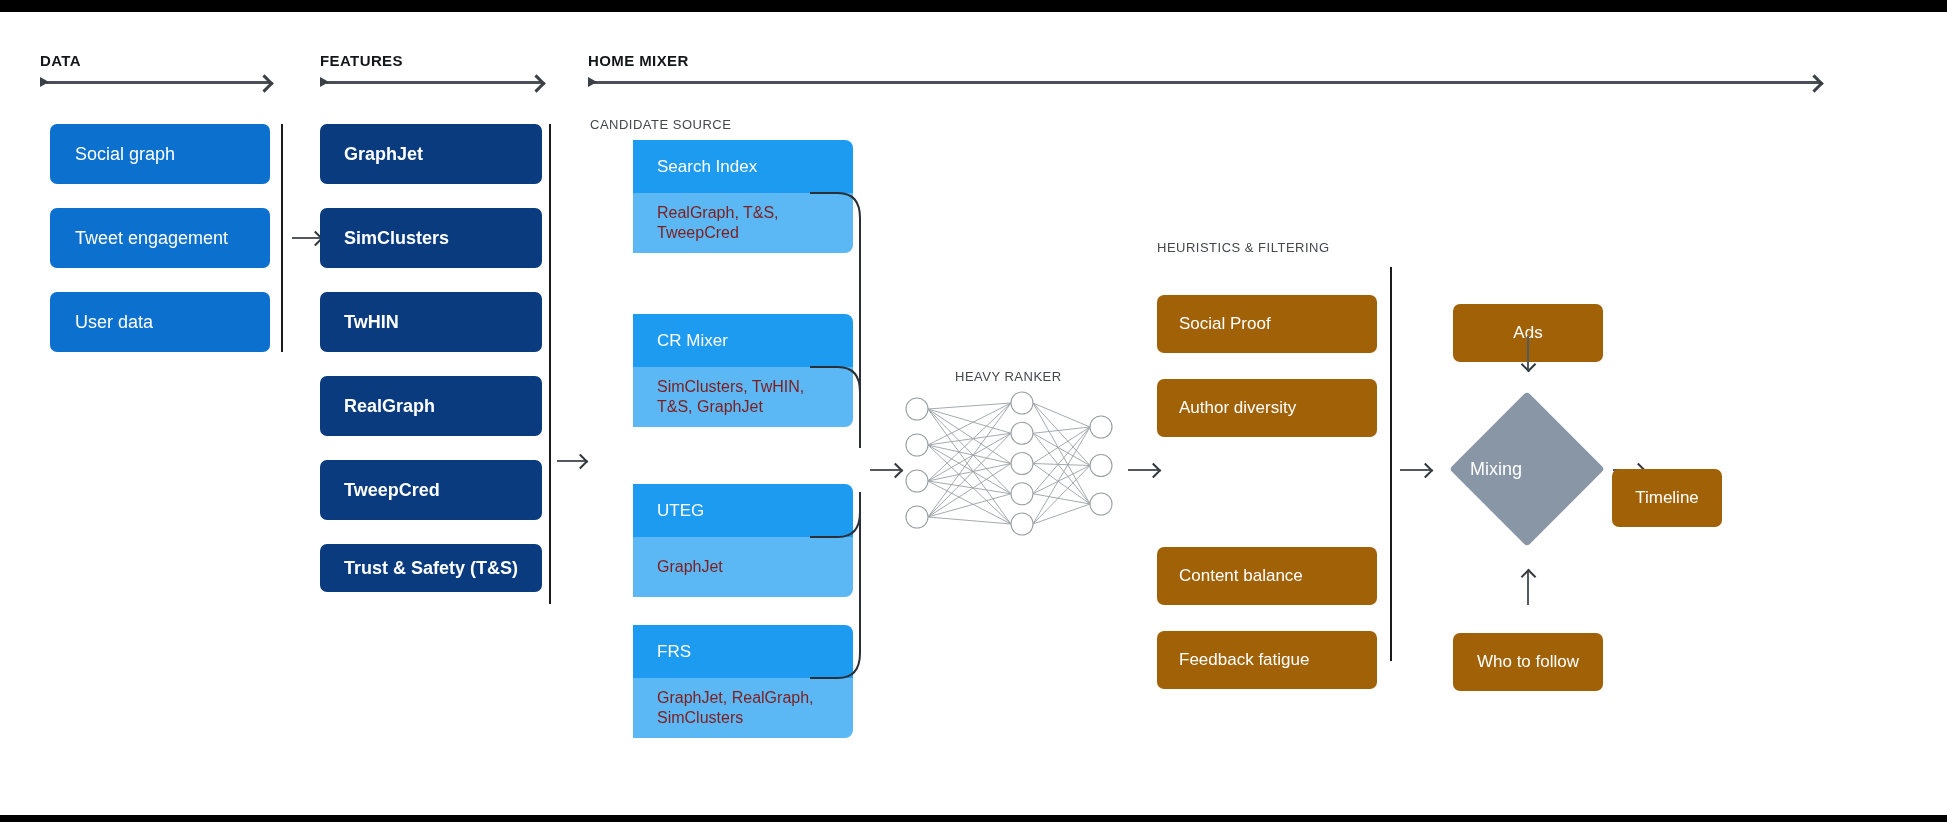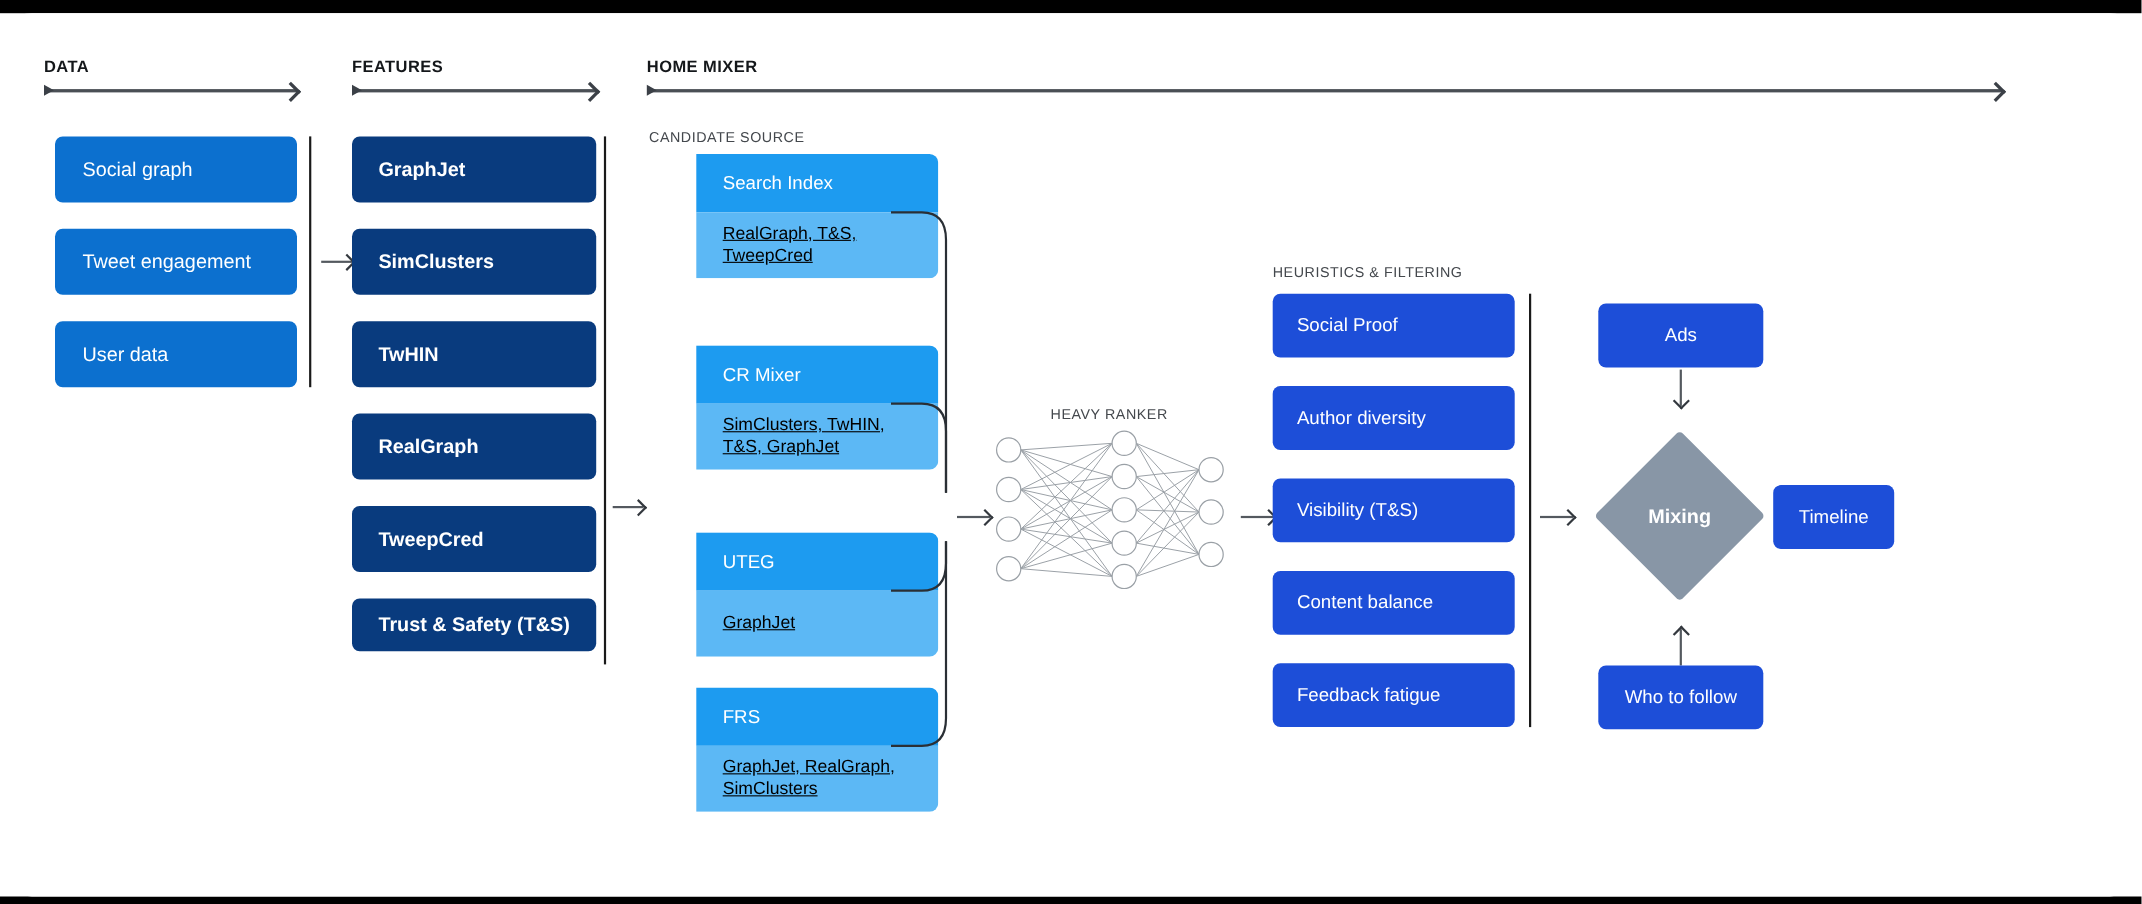--- a/index.html
+++ b/index.html
@@ -24,27 +24,27 @@
   .sec-rule:after{content:"";position:absolute;right:-1px;top:-4.5px;width:10px;height:10px;
       border-top:3px solid #3b4047;border-right:3px solid #3b4047;transform:rotate(45deg);}
 
   .sub-head{position:absolute;font-size:13px;font-weight:normal;color:#44484d;letter-spacing:0.5px;white-space:nowrap;}
 
   
   .box{position:absolute;border-radius:7px;display:flex;align-items:center;box-sizing:border-box;}
   .box span{display:block;width:100%;}
   .box-blue{background:#0c70cf;color:#fff;padding-left:25px;font-size:18px;}
   .box-navy{background:#093b7e;color:#fff;padding-left:24px;font-size:18px;font-weight:600;}
-  .box-lightblue{background:#1d4ed8;color:#fff;padding-left:22px;font-size:17px;}
+  .box-lightblue{background:#a16207;color:#fff;padding-left:22px;font-size:17px;margin-top:28px;}
   .box-center{justify-content:center;padding-left:0;text-align:center;}
 
   
   .cs-card{position:absolute;width:220px;border-radius:8px;overflow:hidden;padding-left:44px;}
   .cs-head{background:#1d9bf0;color:#fff;font-size:17px;padding:0 0 0 24px;display:flex;align-items:center;box-sizing:border-box;}
-  .cs-body{background:#5cb8f5;color:#000000;font-size:16px;padding:0 14px 0 24px;display:flex;align-items:center;box-sizing:border-box;line-height:1.25;text-decoration:underline;}
+  .cs-body{background:#5cb8f5;color:#7f1d1d;font-size:16px;padding:0 14px 0 24px;display:flex;align-items:center;box-sizing:border-box;line-height:1.25;}
 
   
   .vsep{position:absolute;width:2px;background:#1a1a1a;}
 
   
   .arrow{position:absolute;height:2px;background:#54595f;}
   .arrow:after{content:"";position:absolute;right:-1px;top:-4px;width:9px;height:9px;
     border-top:2px solid #33383e;border-right:2px solid #33383e;transform:rotate(45deg);}
   .arrow-v{position:absolute;width:2px;background:#54595f;}
   .arrow-v.down:after{content:"";position:absolute;bottom:-1px;left:-4px;width:9px;height:9px;
@@ -208,42 +208,39 @@
   </svg>
 
   <div class="arrow" style="left:1128px;top:457px;width:30px;"></div>
 
   <div class="box box-lightblue" style="left:1157px;top:255px;width:220px;height:58px;">
     <span>Social Proof</span>
   </div>
   <div class="box box-lightblue" style="left:1157px;top:339px;width:220px;height:58px;">
     <span>Author diversity</span>
   </div>
-  <div class="box box-lightblue" style="left:1157px;top:423px;width:220px;height:58px;">
-    <span>Visibility (T&amp;S)</span>
-  </div>
   <div class="box box-lightblue" style="left:1157px;top:591px;width:220px;height:58px;">
     <span>Feedback fatigue</span>
   </div>
   <div class="box box-lightblue" style="left:1157px;top:507px;width:220px;height:58px;">
     <span>Content balance</span>
   </div>
 
   <div class="vsep" style="left:1390px;top:255px;height:394px;"></div>
 
   <div class="arrow" style="left:1400px;top:457px;width:30px;"></div>
 
   <div class="box box-lightblue box-center" style="left:1453px;top:264px;width:150px;height:58px;">
     <span>Ads</span>
   </div>
 
   <div class="arrow-v down" style="left:1527px;top:324px;height:33px;"></div>
 
   <div class="diamond" style="left:1472px;top:402px;width:110px;height:110px;"></div>
-  <div class="diamond-label" style="left:1452px;top:442px;width:150px;height:30px;font-weight:bold;">Mixing</div>
+  <div class="diamond-label" style="left:1421px;top:442px;width:150px;height:30px;">Mixing</div>
 
   <div class="arrow-v up" style="left:1527px;top:560px;height:33px;"></div>
 
   <div class="box box-lightblue box-center" style="left:1453px;top:593px;width:150px;height:58px;">
     <span>Who to follow</span>
   </div>
 
   <div class="arrow" style="left:1613px;top:457px;width:30px;"></div>
 
   <div class="box box-lightblue box-center" style="left:1612px;top:429px;width:110px;height:58px;">

